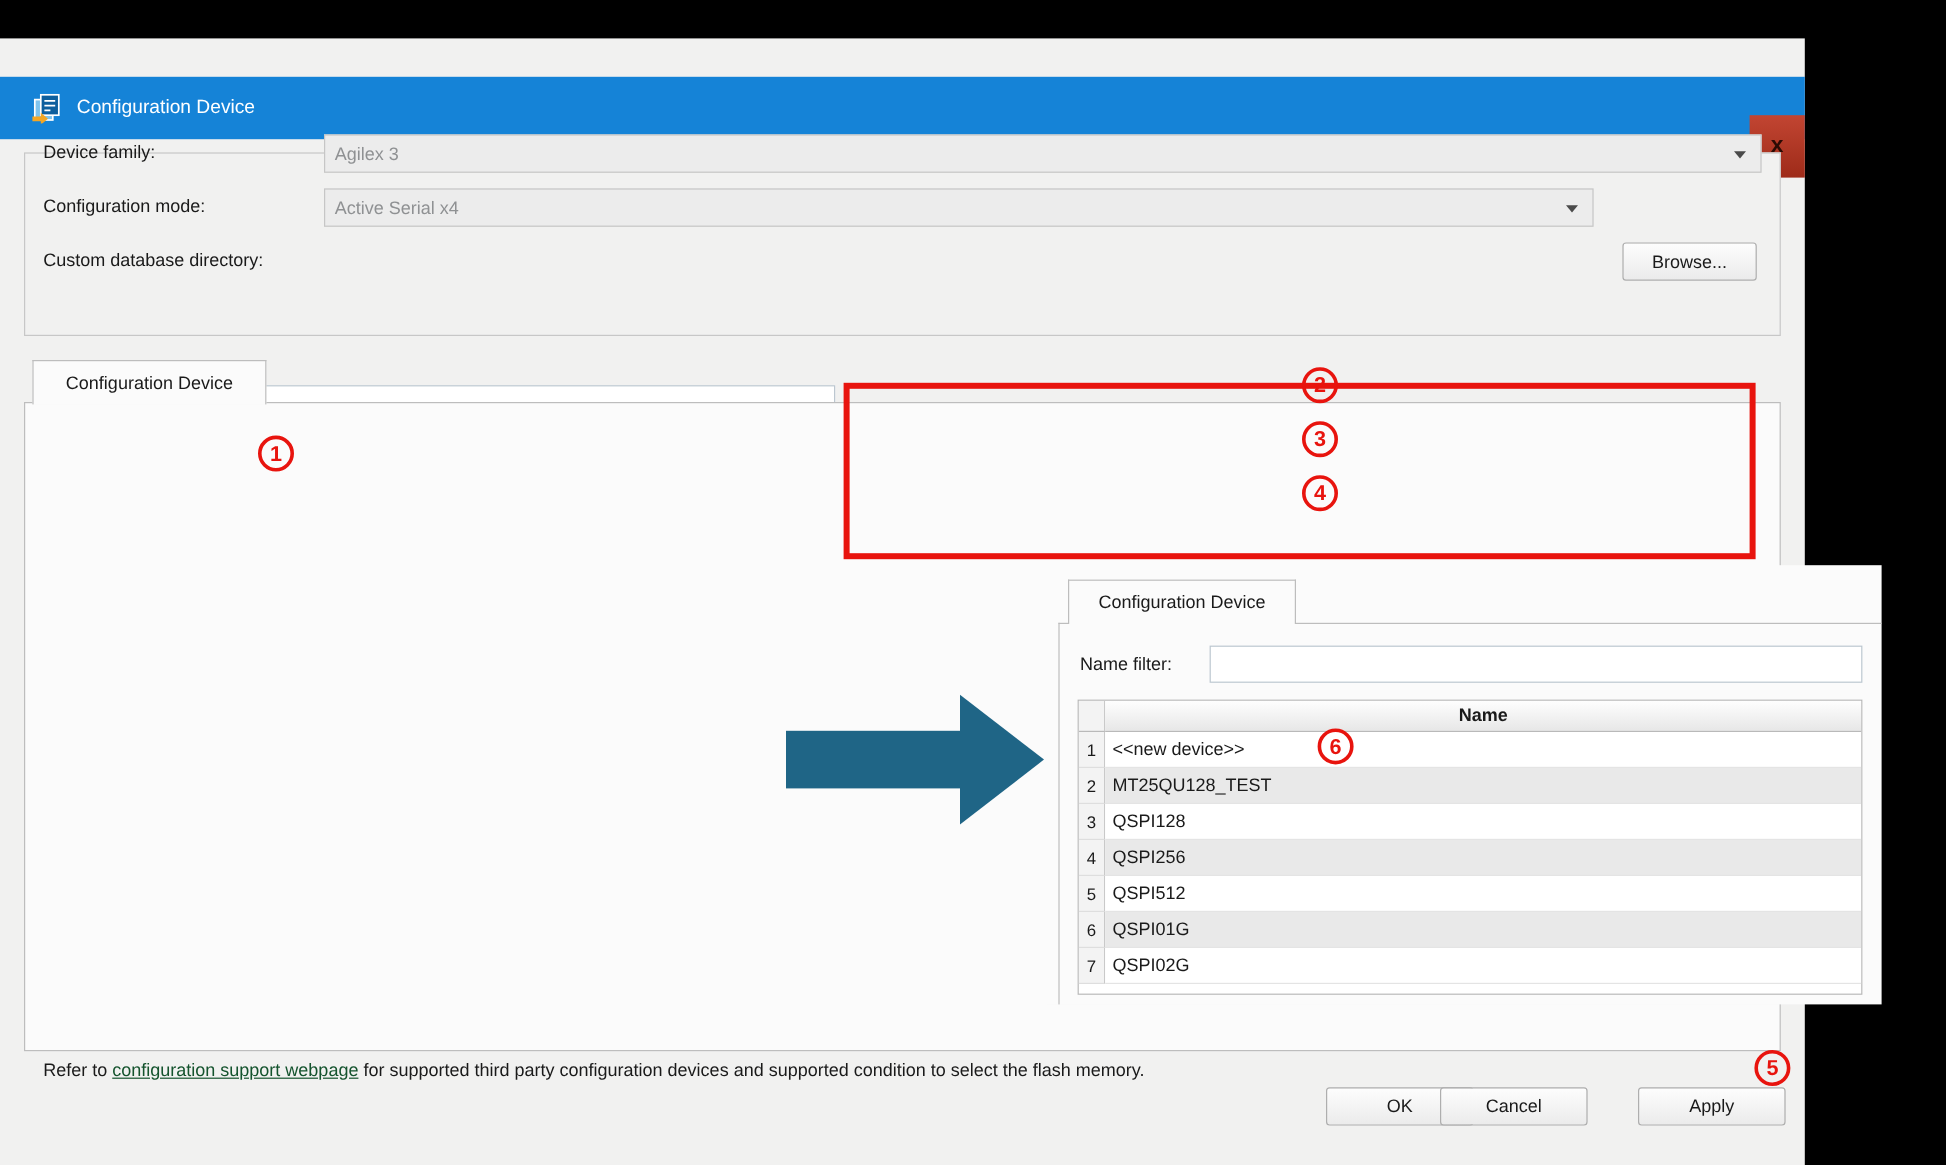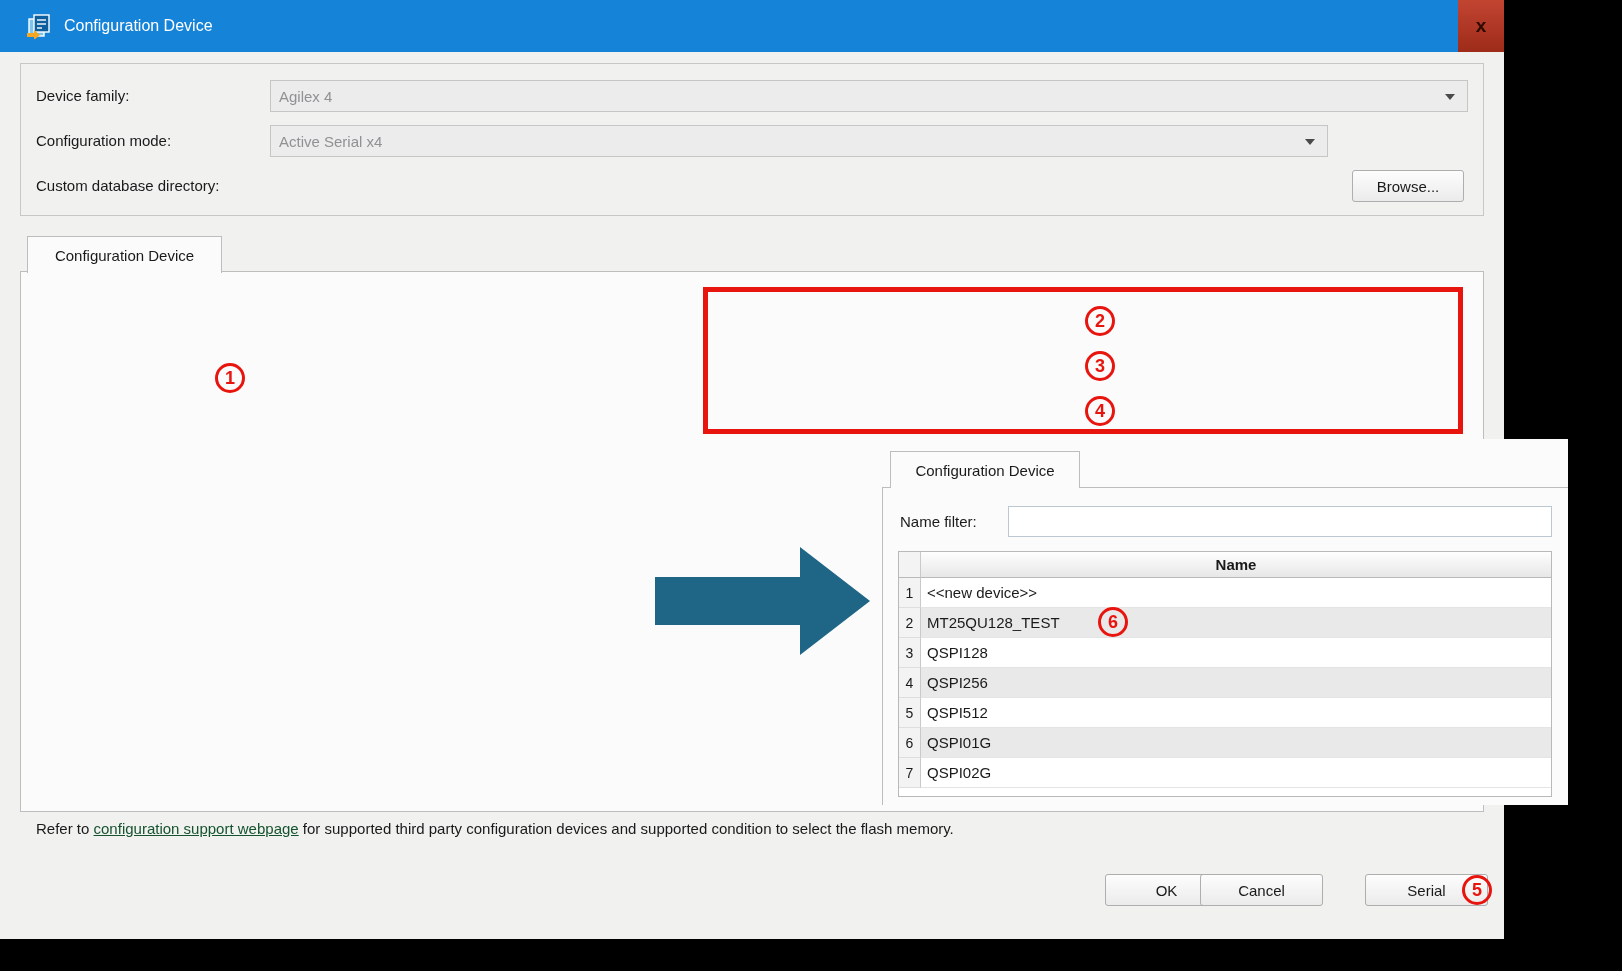--- a/index.html
+++ b/index.html
@@ -5,21 +5,21 @@
   * { margin:0; padding:0; box-sizing:border-box; }
   html,body { width:1622px; height:971px; }
   body {
     background:#000;
     position:relative;
     font-family:"Liberation Sans", sans-serif;
     font-size:15px;
     color:#1a1a1a;
     overflow:hidden;
   }
-  .abs { position:absolute; }
+  .abs { position:absolute;margin-top:32px; }
 
   
   .dialog { left:0; top:0; width:1504px; height:939px; background:#f1f1f0; }
 
   .titlebar { left:0; top:0; width:1504px; height:52px; background:#1583d7; display:flex; align-items:center; }
   .title-icon { margin-left:26px; width:26px; height:26px; flex:0 0 auto; }
   .title-text { color:#fff; font-size:16px; margin-left:12px; }
   .close-btn {
     right:0; top:0; width:46px; height:52px;
     background:linear-gradient(#c24532,#9e2b19);
@@ -110,21 +110,21 @@
       <path d="M1 20 h7 v-3 l6 5 -6 5 v-3 h-7 z" fill="#f5a623"></path>
     </svg>
     <span class="title-text">Configuration Device</span>
     <div class="abs close-btn">x</div>
   </div>
 
   <div class="abs group-box"></div>
 
   <span class="flabel" style="left:36px; top:87px;">Device family:</span>
   <div class="combo disabled" style="left:270px; top:80px; width:1198px;">
-    <span>Agilex 4</span>
+    <span>Agilex 3</span>
     <span class="chev"></span>
   </div>
 
   <span class="flabel" style="left:36px; top:132px;">Configuration mode:</span>
   <div class="combo disabled" style="left:270px; top:125px; width:1058px;">
     <span>Active Serial x4</span>
     <span class="chev"></span>
   </div>
 
   <span class="flabel" style="left:36px; top:177px;">Custom database directory:</span>
@@ -187,21 +187,21 @@
     <span>128Mb</span>
     <span class="chev"></span>
   </div>
 
   <div class="abs note">
     <span>Refer to </span><a>configuration support webpage</a><span> for supported third party configuration devices and supported condition to select the flash memory.</span>
   </div>
 
   <div class="btn foot-btn" style="left:1105px;">OK</div>
   <div class="btn foot-btn" style="left:1200px;">Cancel</div>
-  <div class="btn foot-btn" style="left:1365px;">Serial</div>
+  <div class="btn foot-btn" style="left:1365px;">Apply</div>
 </div>
 
 <div>
   <div class="abs arrow-shaft"></div>
   <div class="abs arrow-head"></div>
 </div>
 
 <div class="abs overlay">
   <div class="ov-inner"></div>
   <div class="ov-tab">Configuration Device</div>

